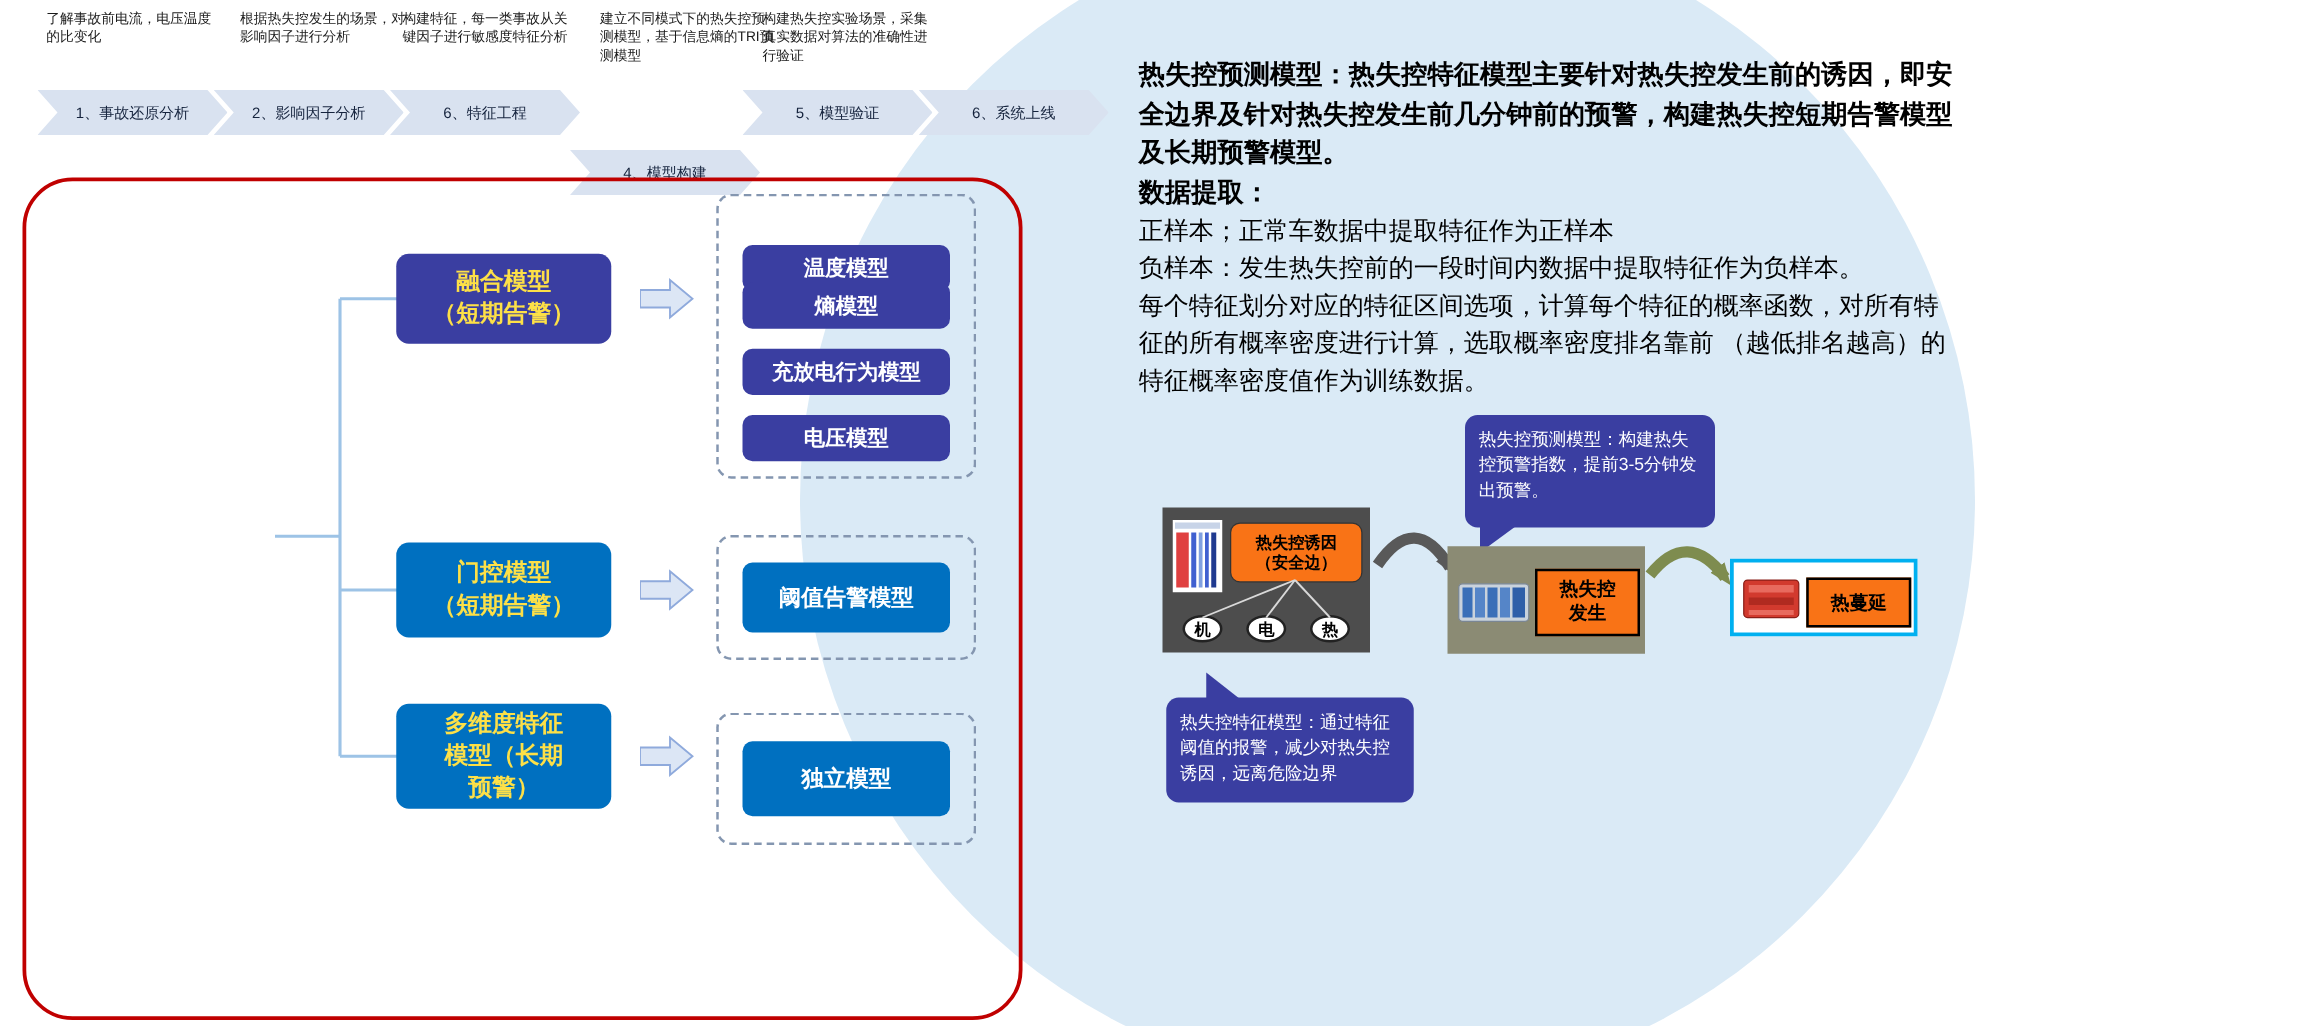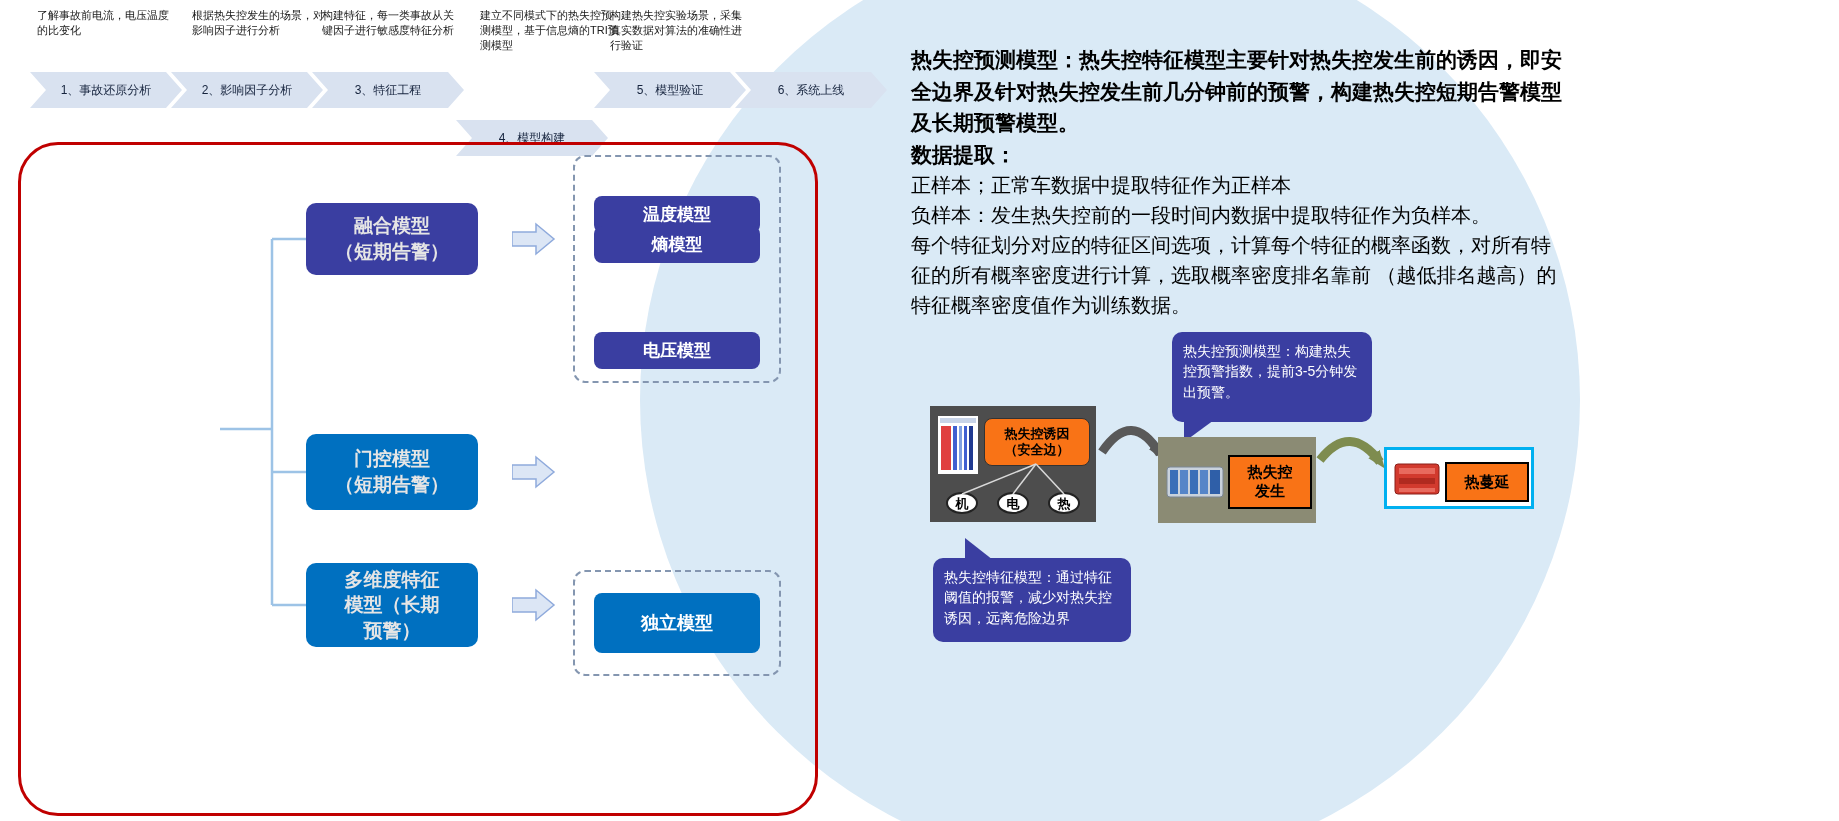--- a/index.html
+++ b/index.html
@@ -22,21 +22,21 @@
     display:flex; align-items:center; justify-content:center;
     font-size:12px; color:#15233d;
   }
 
   
   .main-frame { position:absolute; left:18px; top:142px; width:794px; height:668px;
     border:3px solid #c00000; border-radius:40px; }
   .root-box { position:absolute; left:35px; top:373px; width:185px; height:112px;
     background:#e8493d; border-radius:16px; color:#fff; font-weight:bold; font-size:26px;
     display:flex; align-items:center; justify-content:center; letter-spacing:1px; }
-  .branch { position:absolute; left:306px; width:172px; border-radius:10px; color:#e5e5e5;
+  .branch { position:absolute; left:317px; width:172px; border-radius:10px; color:#fde047;
     font-weight:bold; font-size:19px; display:flex; align-items:center; justify-content:center;
     text-align:center; white-space:pre-line; line-height:1.35; }
   .indigo { background:#3a3ea1; }
   .blue   { background:#0070c0; }
   .dgroup { position:absolute; left:573px; width:204px; border:2px dashed #8496b0; border-radius:12px; }
   .sub-box { position:absolute; left:19px; width:166px; color:#fff; font-weight:bold;
     border-radius:8px; display:flex; align-items:center; justify-content:center; text-align:center; }
   .sub-s { height:37px; font-size:17px; }
   .block-arrow { position:absolute; left:512px; }
 
@@ -102,21 +102,21 @@
     <div class="step-note" style="left:480px;">建立不同模式下的热失控预测模型，基于信息熵的TRI预测模型</div>
     <div class="step-note" style="left:610px;">构建热失控实验场景，采集真实数据对算法的准确性进行验证</div>
 
     <div class="chevron" style="left:30px;">
         <span>1、事故还原分析</span>
       </div>
     <div class="chevron" style="left:171px;">
         <span>2、影响因子分析</span>
       </div>
     <div class="chevron" style="left:312px;">
-        <span>3、特征工程</span>
+        <span>6、特征工程</span>
       </div>
     <div class="chevron" style="left:456px;margin-top:48px;">
         <span>4、模型构建</span>
       </div>
     <div class="chevron" style="left:594px;">
         <span>5、模型验证</span>
       </div>
     <div class="chevron" style="left:735px;">
         <span>6、系统上线</span>
       </div>
@@ -150,21 +150,25 @@
     </div>
     <div class="block-arrow" style="top:588px;">
       <svg width="44" height="34" viewBox="0 0 44 34">
           <polygon points="0,10 24,10 24,2 42,17 24,32 24,24 0,24" fill="#dce6f5" stroke="#8faadc" stroke-width="1.5"></polygon>
         </svg>
     </div>
 
     <div class="dgroup" style="top:155px; height:224px;">
       <div class="sub-box sub-s indigo" style="top:16px;margin-top:23px;">温度模型</div>
       <div class="sub-box sub-s indigo" style="top:69px;">熵模型</div>
+      <div class="sub-box sub-s indigo" style="top:122px;">充放电行为模型</div>
       <div class="sub-box sub-s indigo" style="top:175px;">电压模型</div>
+    </div>
+    <div class="dgroup" style="top:428px; height:96px;">
+      <div class="sub-box blue" style="top:20px; height:56px; font-size:18px;">阈值告警模型</div>
     </div>
     <div class="dgroup" style="top:570px; height:102px;">
       <div class="sub-box blue" style="top:21px; height:60px; font-size:18px;">独立模型</div>
     </div>
 
     <div class="desc">
       <div class="desc-bold">热失控预测模型：热失控特征模型主要针对热失控发生前的诱因，即安全边界及针对热失控发生前几分钟前的预警，构建热失控短期告警模型及长期预警模型。</div>
       <div class="desc-bold">数据提取：</div>
       <div class="desc-reg">正样本；正常车数据中提取特征作为正样本</div>
       <div class="desc-reg">负样本：发生热失控前的一段时间内数据中提取特征作为负样本。</div>

